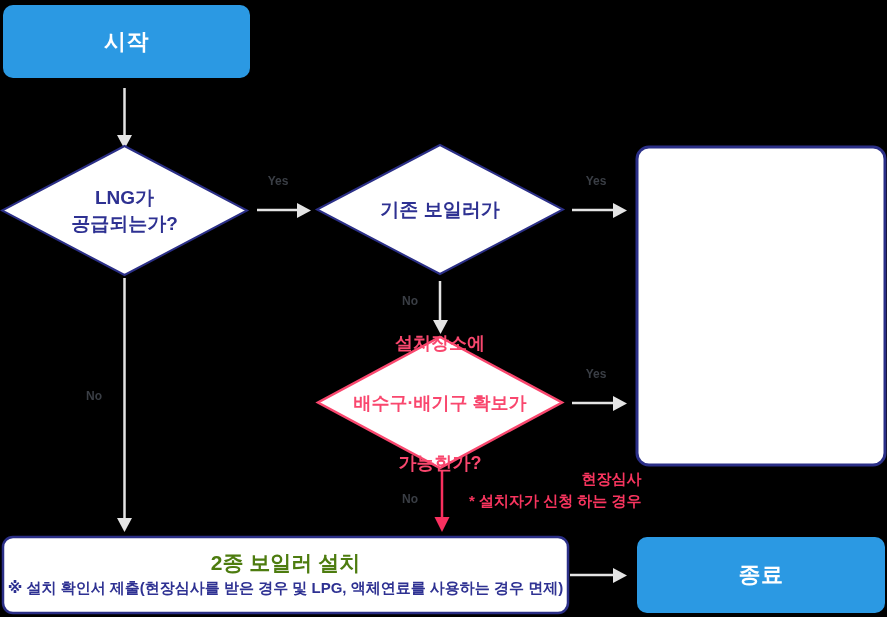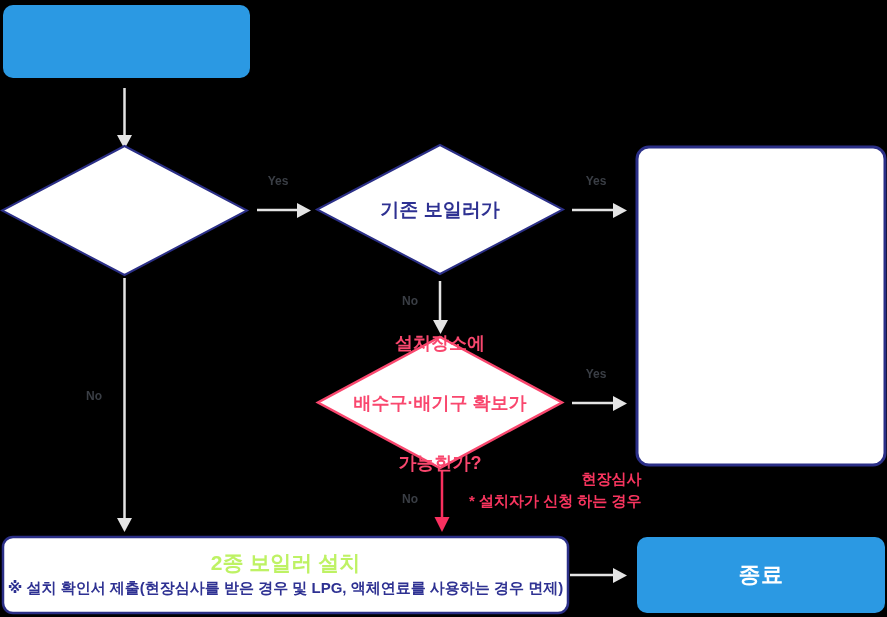--- a/index.html
+++ b/index.html
@@ -17,21 +17,21 @@
   .diamond-text { color:#2E3192; font-size:19px; font-weight:600; line-height:26px; }
   .diamond-text-pink { color:#F9476E; font-size:18px; font-weight:600; line-height:25px;gap:35px; }
   .box-title-navy { color:#2E3192; font-size:22px; font-weight:bold; }
   .edge-label { color:#3A3E45; font-size:12px; font-weight:bold; }
   .start-text { left:3px; top:5px; width:247px; height:73px; }
   .d1-text { left:24px; top:170px; width:201px; height:81px; }
   .d2-text { left:340px; top:169px; width:200px; height:81px; }
   .d3-text { left:330px; top:362px; width:220px; height:82px; }
   .box1-text { left:637px; top:147px; width:248px; height:318px; }
   .box2-text { left:3px; top:537px; width:565px; height:76px; }
-  .box2-text .title { color:#bef264; font-size:21px; font-weight:bold; line-height:26px; }
+  .box2-text .title { color:#4d7c0f; font-size:21px; font-weight:bold; line-height:26px; }
   .box2-text .subtitle { color:#2E3192; font-size:15px; font-weight:600; line-height:24px; }
   .end-text { left:637px; top:537px; width:248px; height:76px; }
   .yes1 { left:256px; top:168px; width:44px; height:26px; }
   .yes2 { left:574px; top:168px; width:44px; height:26px; }
   .yes3 { left:574px; top:361px; width:44px; height:26px; }
   .no1 { left:72px; top:383px; width:44px; height:26px; }
   .no2 { left:388px; top:288px; width:44px; height:26px; }
   .no3 { left:388px; top:486px; width:44px; height:26px; }
   .annot {
     left:469px; top:468px; align-items:flex-end; text-align:left;
@@ -72,21 +72,26 @@
 
     <polygon points="124.5,146 247,210.5 124.5,275 2,210.5" fill="#FFFFFF" stroke="#2B2F87" stroke-width="2"></polygon>
     <polygon points="440,145 563,209.5 440,274 317,209.5" fill="#FFFFFF" stroke="#2B2F87" stroke-width="2"></polygon>
     <polygon points="440,337 562,402.5 440,468 318,402.5" fill="#FFFFFF" stroke="#F9476E" stroke-width="2.5"></polygon>
 
     <rect x="637" y="147" width="248" height="318" rx="12" fill="#FFFFFF" stroke="#2B2F87" stroke-width="3"></rect>
     <rect x="3" y="537" width="565" height="76" rx="10" fill="#FFFFFF" stroke="#2B2F87" stroke-width="2.5"></rect>
     <rect x="637" y="537" width="248" height="76" rx="10" fill="#2B99E3"></rect>
   </svg>
 
+  <div class="t start-text node-label-white">시작</div>
 
+  <div class="t d1-text diamond-text">
+    <span>LNG가</span>
+    <span>공급되는가?</span>
+  </div>
 
   <div class="t d2-text diamond-text">
     <span>기존 보일러가</span>
   </div>
 
   <div class="t d3-text diamond-text-pink">
     <span>설치장소에</span>
     <span>배수구·배기구 확보가</span>
     <span>가능한가?</span>
   </div>

